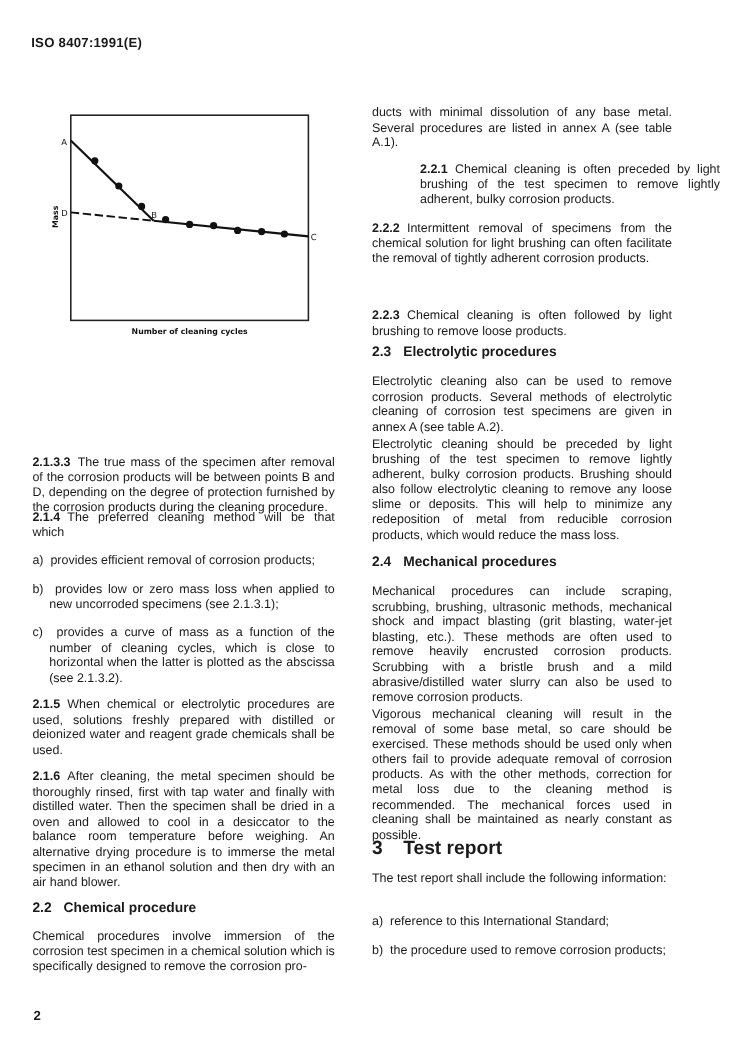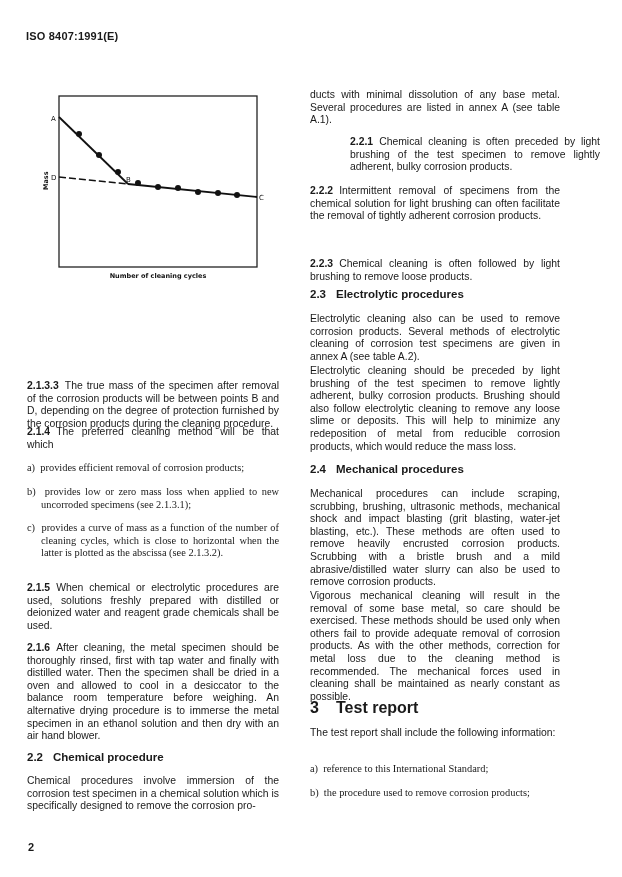--- a/index.html
+++ b/index.html
@@ -7,21 +7,21 @@
          font-family: "Liberation Sans", sans-serif; color: #1a1a1a; }
   .hdr { position: absolute; left: 26px; top: 30px; font-size: 11px; font-weight: bold; letter-spacing: 0.2px; }
   .col { position: absolute; font-size: 10.4px; line-height: 12.6px; text-align: justify; }
   .col p { margin: 0; }
   .left { left: 27px; width: 252px; }
   .right { left: 310px; width: 250px; }
   .blk { position: absolute; }
   .num { font-weight: bold; margin-right: 6px; }
   .h2 { font-weight: bold; font-size: 11.5px; }
   .h2 .hn { display: inline-block; width: 26px; }
-  .li { padding-left: 14px; text-indent: -14px; font-family: Liberation Serif, serif; }
+  .li { padding-left: 14px; text-indent: -14px; }
   .fig { position: absolute; left: 30px; top: 90px; width: 250px; height: 200px; }
   .caption { position: absolute; left: 27px; width: 252px; top: 295px; text-align: center; font-weight: bold; font-size: 10.4px; line-height: 12.6px; }
   .pageno { position: absolute; left: 28px; top: 841px; font-weight: bold; font-size: 11px; }
   svg text { font-family: "DejaVu Sans", sans-serif; }
 </style>
 </head>
 <body>
 
 <div class="hdr">ISO 8407:1991(E)</div>
 

